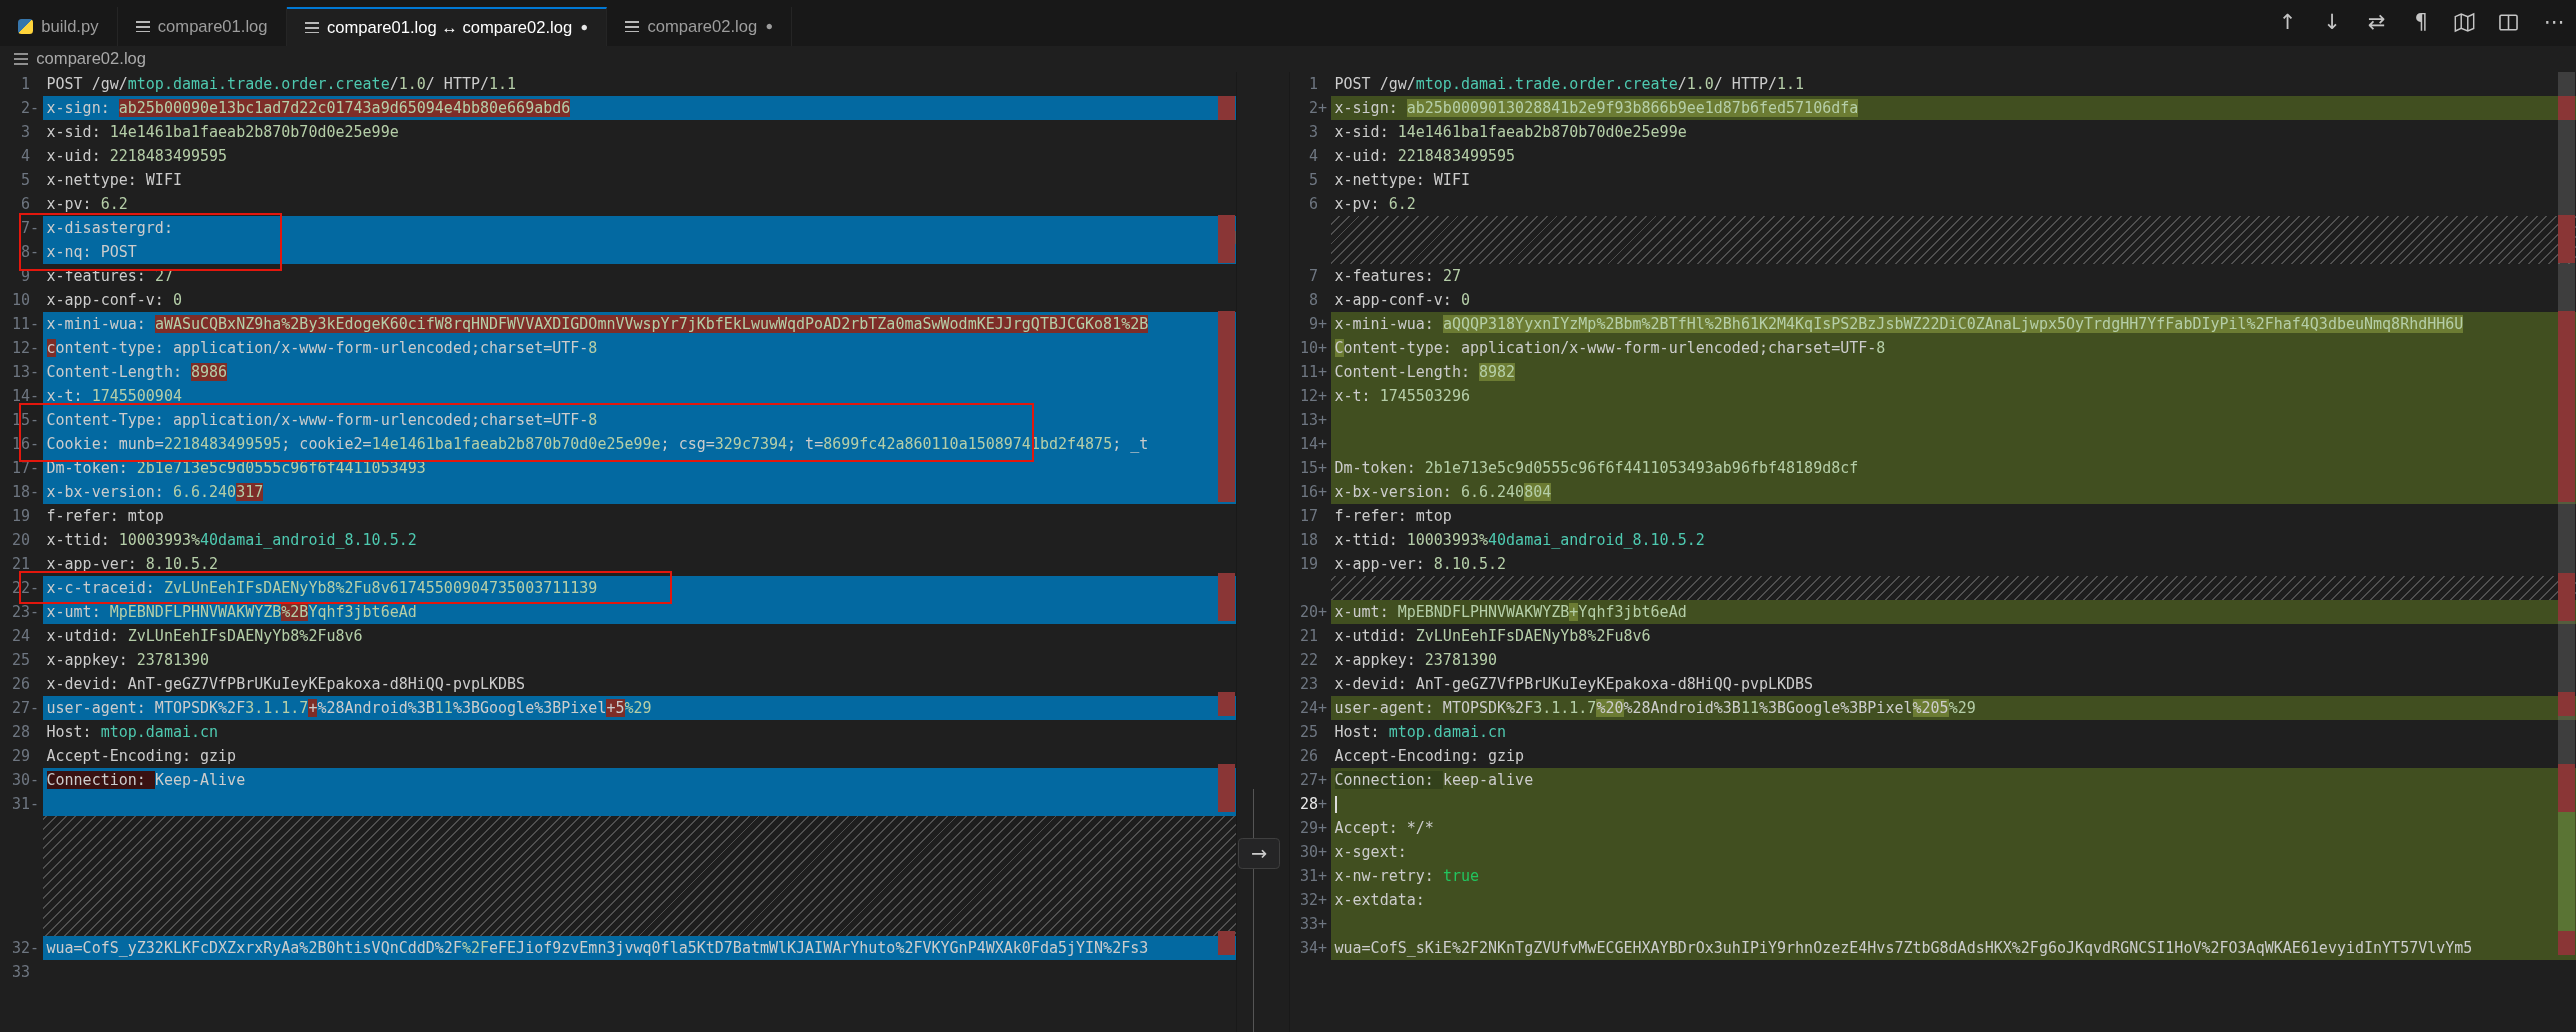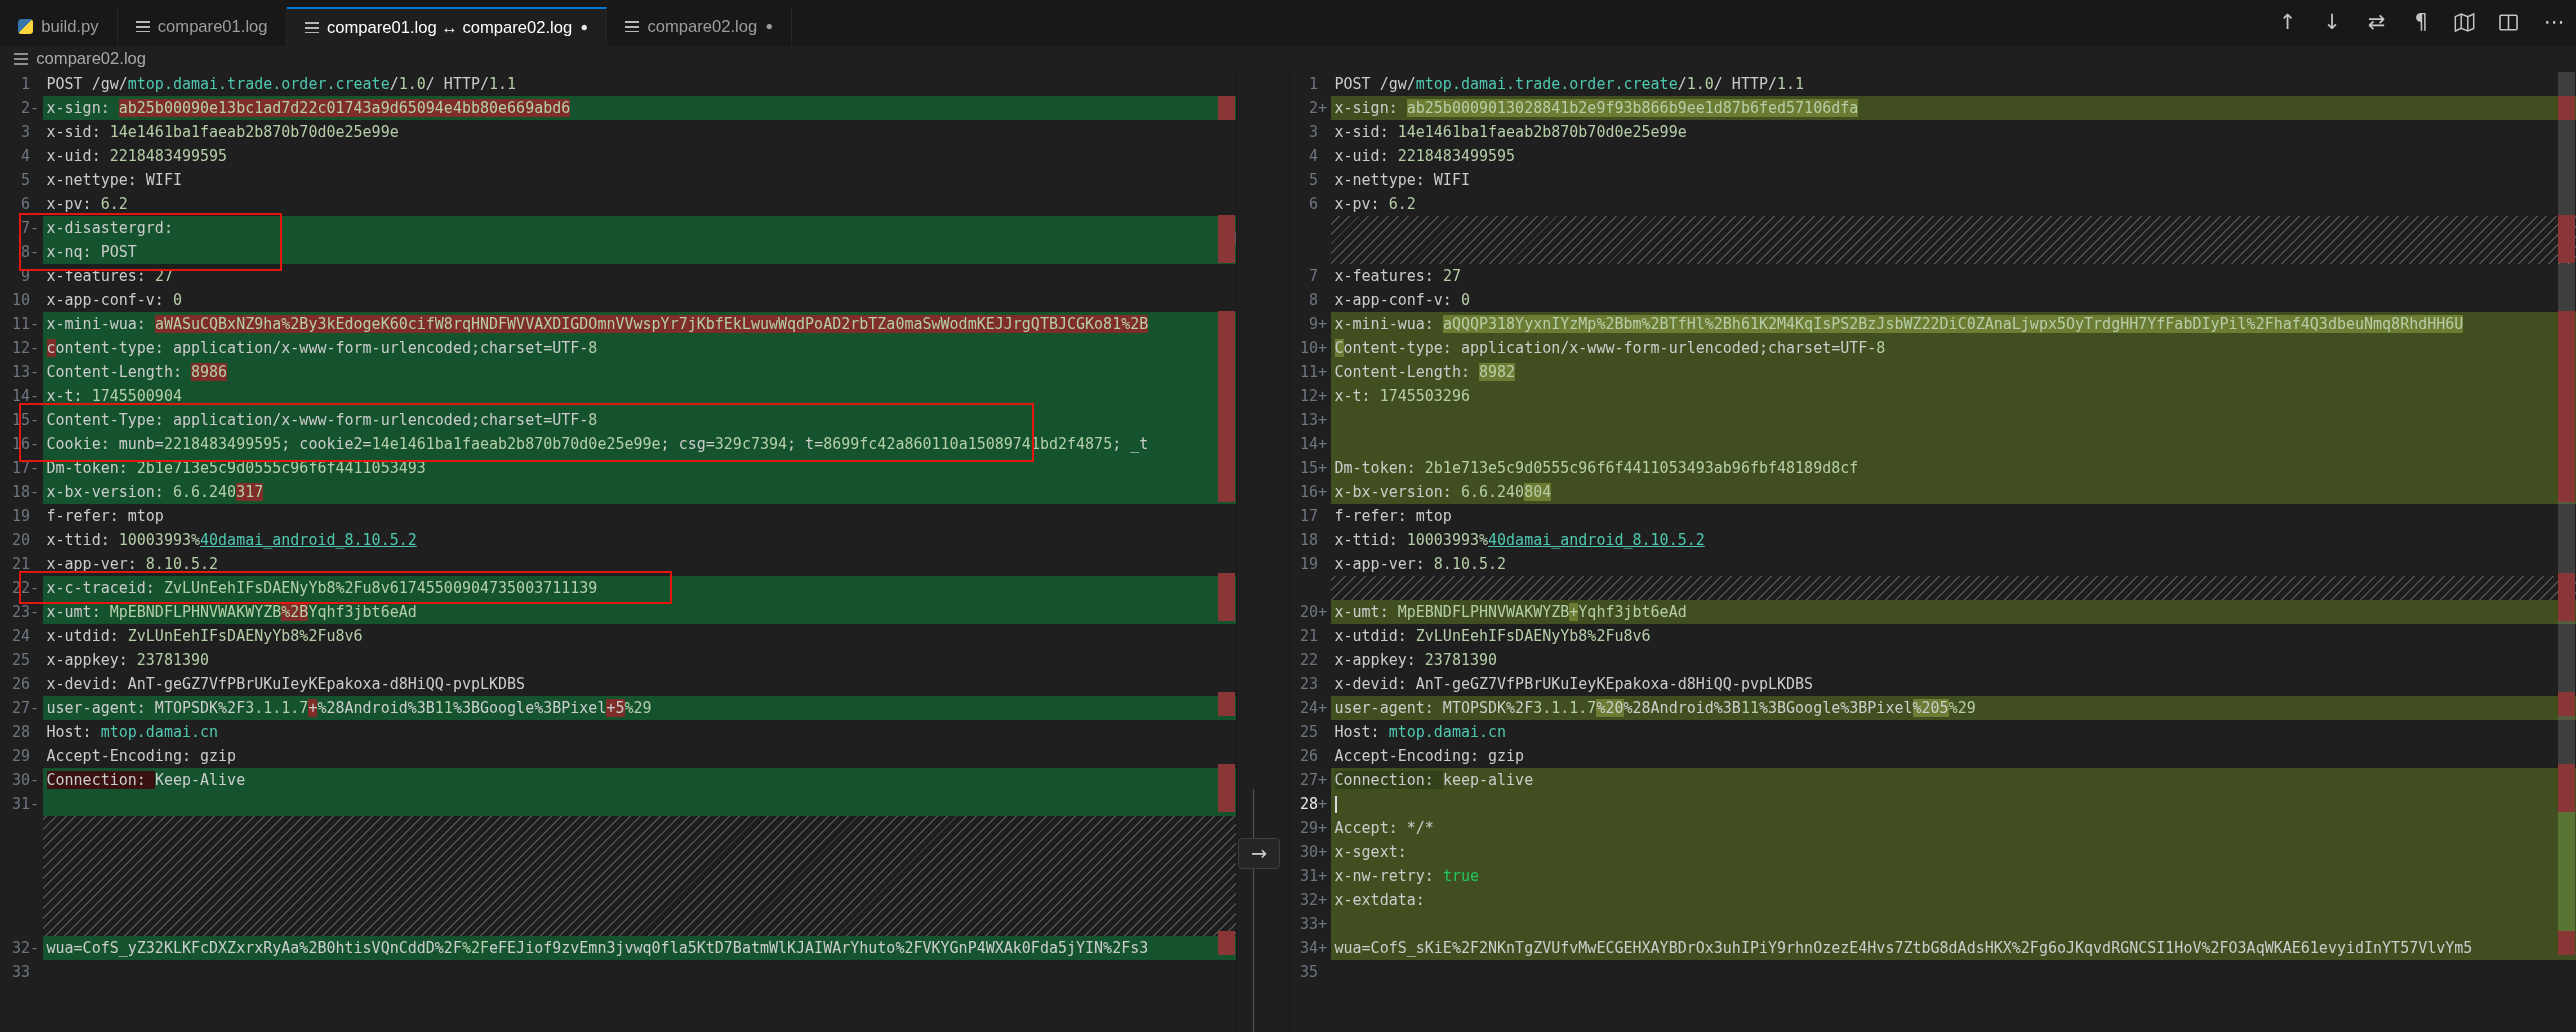--- a/index.html
+++ b/index.html
@@ -39,31 +39,31 @@
   .pane-right{left:1288px;right:0;}
   .midgutter{position:absolute;left:1236px;width:52px;top:0;bottom:0;background:#1f1f1f;
              border-left:0.7px solid #191919;border-right:0.7px solid #191919;}
 
   .row{display:flex;height:24px;line-height:24px;white-space:pre;}
   .gut{flex:0 0 43px;display:flex;color:#6e7681;}
   .ln{flex:0 0 30px;text-align:right;}
   .sign{flex:0 0 12.5px;text-align:left;}
   .ln.cur{color:#e8e8e8;}
   .code{flex:1 1 auto;overflow:hidden;padding-left:3.5px;}
-  .row.del .code{background:#14532d;}
+  .row.del .code{background:#0369a1;}
   .row.add .code{background:#414f20;}
   .row.del .cd{background:#7e2d28;}
   .row.add .cd{background:#6c7c33;}
   .row.del .cd2{background:#391111;}
   .row.add .cd2{background:#33411b;}
   .hatchfill{background-color:#1e1e1e;
      background-image:repeating-linear-gradient(135deg,rgba(210,210,210,0.28) 0 1.4px,transparent 1.4px 7px);
      background-attachment:fixed;}
   .c-p{color:#cccccc;} .c-n{color:#b5cea8;} .c-t{color:#4ec9b0;}
-  .c-tu{color:#4ec9b0;text-decoration:underline;} .c-b{color:#22c55e;}
+  .c-tu{color:#4ec9b0;} .c-b{color:#22c55e;}
   .caret{display:inline-block;width:2.1px;height:17.3px;background:#dcdcdc;vertical-align:middle;}
 
   
   .ruler{position:absolute;top:0;bottom:0;width:19.4px;right:0;}
   .ruler .slider{position:absolute;left:1.4px;right:1.4px;background:rgba(121,121,121,0.35);}
   .mark{position:absolute;left:1.4px;right:1.4px;}
   .mark.red{background:#8a3636;} .mark.green{background:#5a7434;}
   .lslider{position:absolute;width:18px;height:12.5px;background:#5a5a5a;right:0.7px;top:159px;}
 
   
@@ -204,21 +204,20 @@
         <div class="row same"><div class="gut"><span class="ln">25</span><span class="sign"></span></div><div class="code"><span class="c-p">Host: </span><span class="c-t">mtop.damai.cn</span></div></div>
         <div class="row same"><div class="gut"><span class="ln">26</span><span class="sign"></span></div><div class="code"><span class="c-p">Accept-Encoding: gzip</span></div></div>
         <div class="row add"><div class="gut"><span class="ln">27</span><span class="sign">+</span></div><div class="code"><span class="c-p cd2">Connection: </span><span class="c-p">keep-alive</span></div></div>
         <div class="row add"><div class="gut"><span class="ln cur">28</span><span class="sign">+</span></div><div class="code"><span class="caret"></span></div></div>
         <div class="row add"><div class="gut"><span class="ln">29</span><span class="sign">+</span></div><div class="code"><span class="c-p">Accept: */*</span></div></div>
         <div class="row add"><div class="gut"><span class="ln">30</span><span class="sign">+</span></div><div class="code"><span class="c-p">x-sgext:</span></div></div>
         <div class="row add"><div class="gut"><span class="ln">31</span><span class="sign">+</span></div><div class="code"><span class="c-p">x-nw-retry: </span><span class="c-b">true</span></div></div>
         <div class="row add"><div class="gut"><span class="ln">32</span><span class="sign">+</span></div><div class="code"><span class="c-p">x-extdata:</span></div></div>
         <div class="row add"><div class="gut"><span class="ln">33</span><span class="sign">+</span></div><div class="code"></div></div>
         <div class="row add"><div class="gut"><span class="ln">34</span><span class="sign">+</span></div><div class="code"><span class="c-p">wua=CofS_sKiE%2F2NKnTgZVUfvMwECGEHXAYBDrOx3uhIPiY9rhnOzezE4Hvs7ZtbG8dAdsHKX%2Fg6oJKqvdRGNCSI1HoV%2FO3AqWKAE61evyidInYT57VlvYm5</span></div></div>
-        <div class="row same"><div class="gut"><span class="ln">35</span><span class="sign"></span></div><div class="code"></div></div>
       </div>
 
     <div class="ruler" id="rulerL" style="left:1217px;width:19.4px;right:auto;">
         <div class="lslider"></div>
         <div class="mark red" style="top: 24px; height: 24px;"></div>
         <div class="mark red" style="top: 143px; height: 24px;"></div>
         <div class="mark red" style="top: 167px; height: 24px;"></div>
         <div class="mark red" style="top: 239px; height: 24px;"></div>
         <div class="mark red" style="top: 263px; height: 24px;"></div>
         <div class="mark red" style="top: 286px; height: 24px;"></div>

